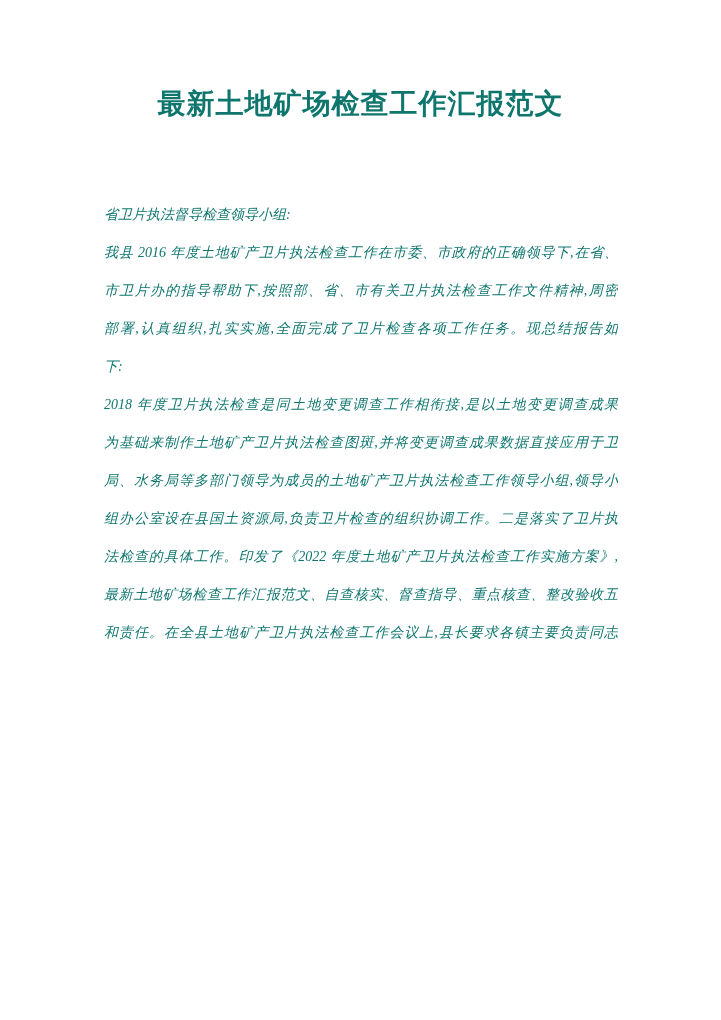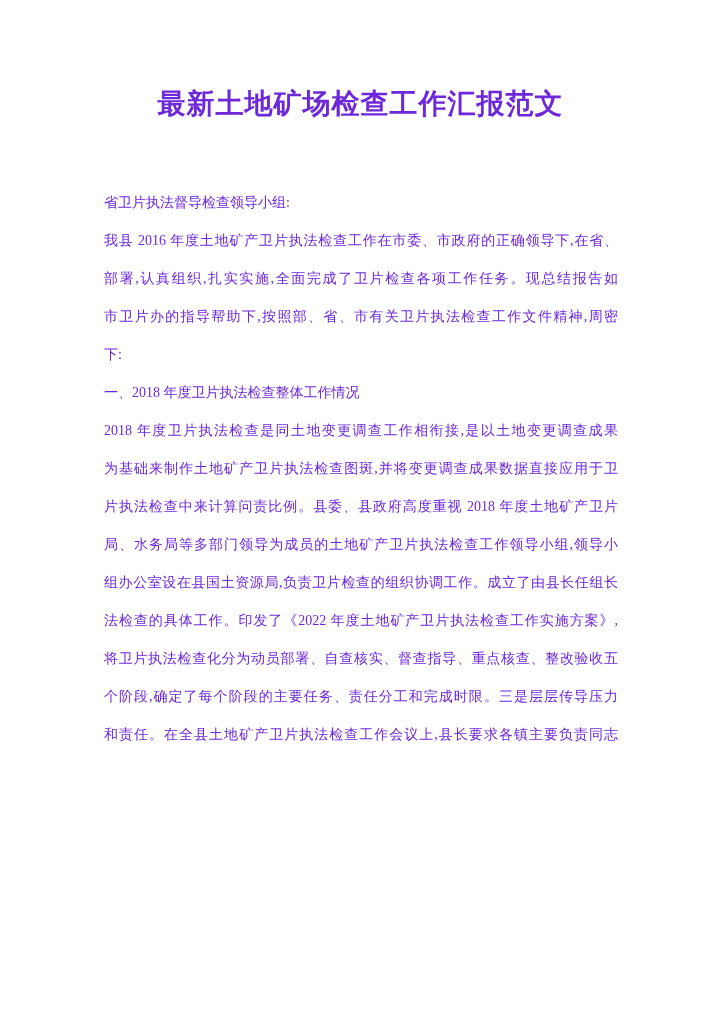--- a/index.html
+++ b/index.html
@@ -5,41 +5,42 @@
   html, body {
     margin: 0;
     padding: 0;
     background: #ffffff;
   }
   .page {
     position: relative;
     width: 721px;
     height: 1020px;
     background: #ffffff;
-    color: #6d28d9;
+    color: #0f766e;
     font-family: "Liberation Serif", "DejaVu Serif", serif;
     overflow: hidden;
   }
   .doc-title {
     position: absolute;
     top: 84px;
     left: 0;
     width: 100%;
     text-align: center;
     font-size: 28px;
     line-height: 40px;
     font-weight: bold;
     letter-spacing: 1px;
     white-space: nowrap;
   }
   .doc-body {
     position: absolute;
-    top: 184px;
+    top: 196px;
     left: 104px;
     width: 514px;
+    font-style: italic;
   }
   .line {
     height: 38px;
     line-height: 38px;
     font-size: 14px;
     text-align: left;
     overflow: hidden;
   }
   
   .line.j {
@@ -50,28 +51,25 @@
 </head>
 <body>
 
 <div class="page">
 
   <div class="doc-title">最新土地矿场检查工作汇报范文</div>
 
   <div class="doc-body">
     <div class="line">省卫片执法督导检查领导小组:</div>
     <div class="line j">我县 2016 年度土地矿产卫片执法检查工作在市委、市政府的正确领导下,在省、</div>
+    <div class="line j">市卫片办的指导帮助下,按照部、省、市有关卫片执法检查工作文件精神,周密</div>
     <div class="line j">部署,认真组织,扎实实施,全面完成了卫片检查各项工作任务。现总结报告如</div>
-    <div class="line j">市卫片办的指导帮助下,按照部、省、市有关卫片执法检查工作文件精神,周密</div>
     <div class="line">下:</div>
-    <div class="line">一、2018 年度卫片执法检查整体工作情况</div>
     <div class="line j">2018 年度卫片执法检查是同土地变更调查工作相衔接,是以土地变更调查成果</div>
     <div class="line j">为基础来制作土地矿产卫片执法检查图斑,并将变更调查成果数据直接应用于卫</div>
-    <div class="line j">片执法检查中来计算问责比例。县委、县政府高度重视 2018 年度土地矿产卫片</div>
     <div class="line j">局、水务局等多部门领导为成员的土地矿产卫片执法检查工作领导小组,领导小</div>
-    <div class="line j">组办公室设在县国土资源局,负责卫片检查的组织协调工作。成立了由县长任组长</div>
+    <div class="line j">组办公室设在县国土资源局,负责卫片检查的组织协调工作。二是落实了卫片执</div>
     <div class="line j">法检查的具体工作。印发了《2022 年度土地矿产卫片执法检查工作实施方案》,</div>
-    <div class="line j">将卫片执法检查化分为动员部署、自查核实、督查指导、重点核查、整改验收五</div>
-    <div class="line j">个阶段,确定了每个阶段的主要任务、责任分工和完成时限。三是层层传导压力</div>
+    <div class="line j">最新土地矿场检查工作汇报范文、自查核实、督查指导、重点核查、整改验收五</div>
     <div class="line j">和责任。在全县土地矿产卫片执法检查工作会议上,县长要求各镇主要负责同志</div>
   </div>
 
 </div>
 
 </body></html>

